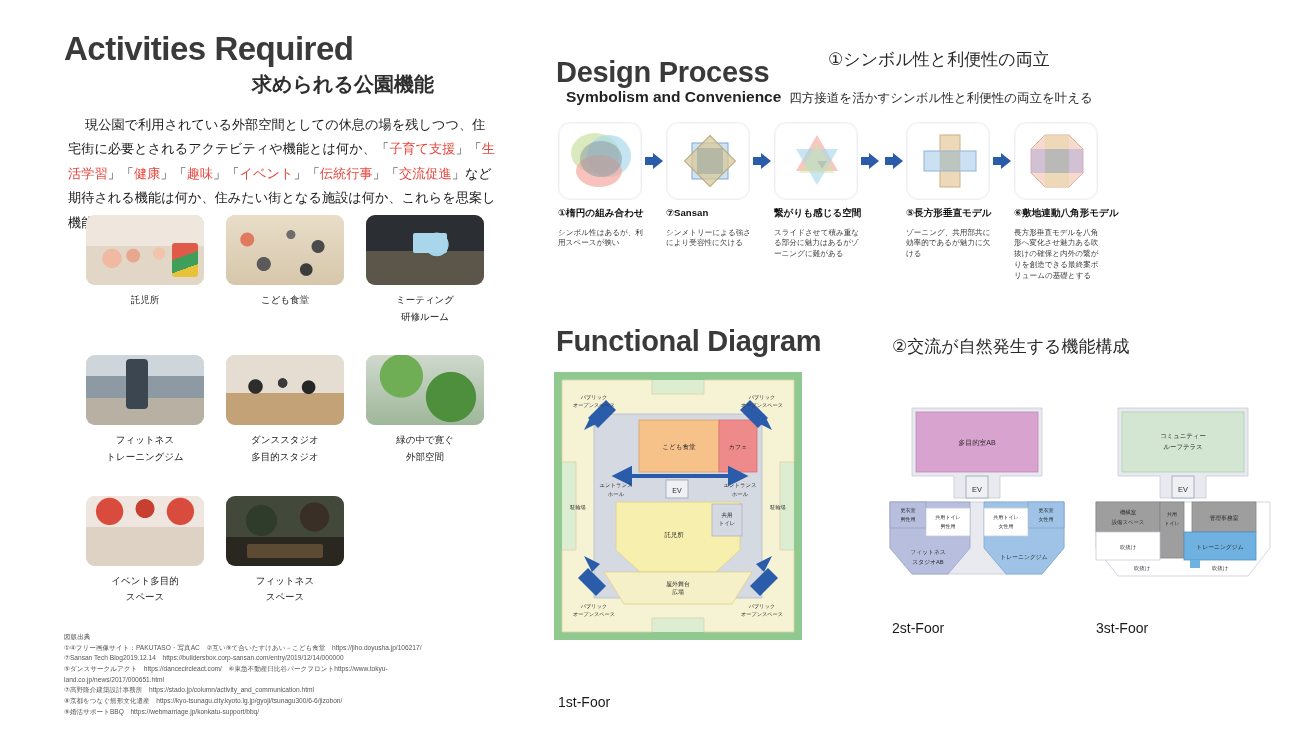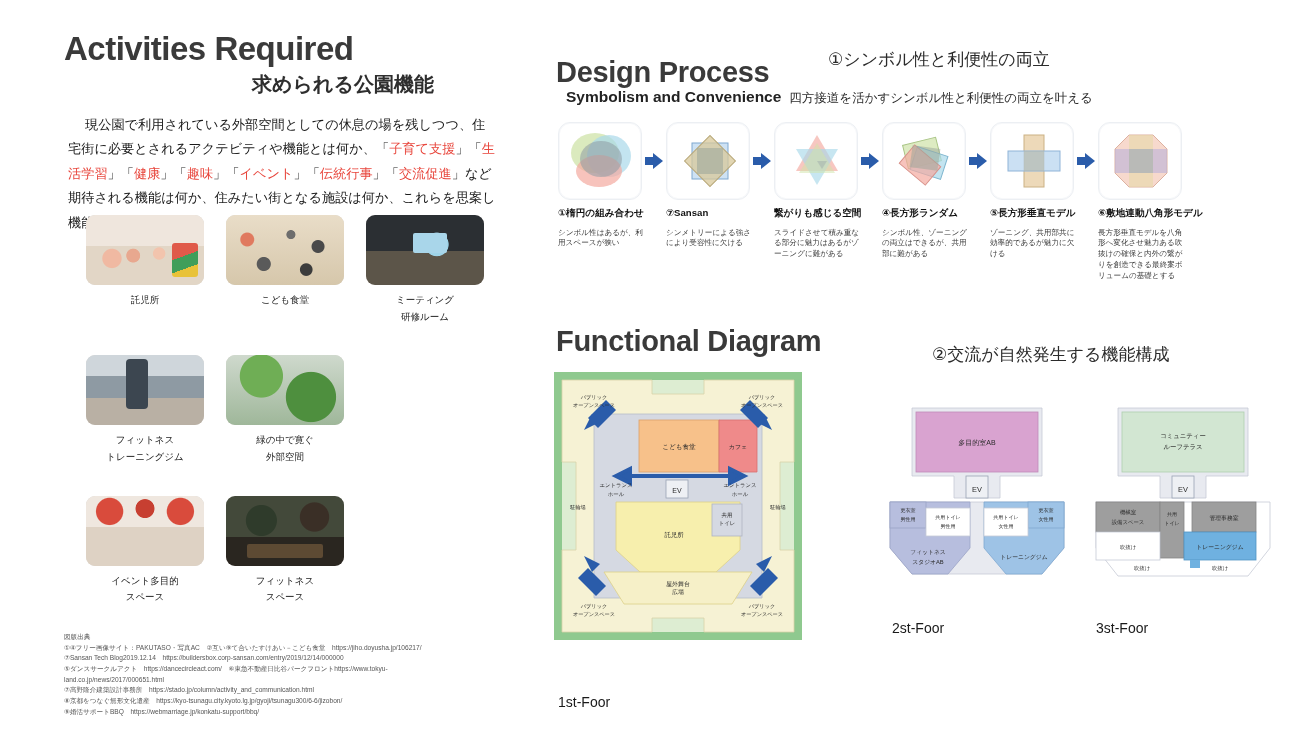--- a/index.html
+++ b/index.html
@@ -105,21 +105,21 @@
   .h2-en {
     position: absolute; font-size: 29px; font-weight: bold; color: #3a3a3a;
     letter-spacing: -0.3px; white-space: nowrap;
   }
   .h2-jp {
     position: absolute; font-size: 17px; color: #2b2b2b; white-space: nowrap;
   }
   .dp-title  { left: 16px; top: 40px; margin-top: 16px; }
   .dp-sub    { left: 288px; top: 48px; }
   .fd-title  { left: 16px; top: 325px; }
-  .fd-sub    { left: 392px; top: 335px; margin-top: 8px; }
+  .fd-sub    { left: 352px; top: 335px; }
 
   .sym-row { position: absolute; left: 26px; top: 88px; white-space: nowrap; }
   .sym-en { font-size: 15.5px; font-weight: bold; color: #222; }
   .sym-jp { font-size: 12.5px; color: #2b2b2b; margin-left: 8px; }
 
   
   .steps { position: absolute; left: 18px; top: 122px; display: flex; align-items: flex-start; }
   .step { width: 84px; position: relative; }
   .step-box {
     width: 84px; height: 78px; border-radius: 12px;
@@ -206,20 +206,29 @@
           <div class="pimg">
               <div class="ph ph4"></div>
             </div>
           <div class="pcap">
               <span>フィットネス</span>
               <span>トレーニングジム</span>
             </div>
         </div>
         <div class="pcell">
           <div class="pimg">
+              <div class="ph ph5"></div>
+            </div>
+          <div class="pcap">
+              <span>ダンススタジオ</span>
+              <span>多目的スタジオ</span>
+            </div>
+        </div>
+        <div class="pcell">
+          <div class="pimg">
               <div class="ph ph6"></div>
             </div>
           <div class="pcap">
               <span>緑の中で寛ぐ</span>
               <span>外部空間</span>
             </div>
         </div>
       </div>
 
       <div class="rowgap1"></div>
@@ -319,32 +328,20 @@
         <div class="step-title">繋がりも感じる空間</div>
         <div class="step-desc">スライドさせて積み重なる部分に魅力はあるがゾーニングに難がある</div>
       </div>
 
       <div class="arrow">
         <svg width="18" height="16" viewBox="0 0 18 16">
             <path d="M0 4 h8 V0 l10 8 -10 8 V12 H0 Z" fill="#2a5caa"></path>
           </svg>
       </div>
 
-      <div class="step">
-        <div class="step-box">
-          <svg width="84" height="78" viewBox="0 0 84 78">
-            <rect x="22" y="18" width="34" height="24" fill="#cfe3a8" fill-opacity="0.7" stroke="#a8c484" transform="rotate(-14 39 30)"></rect>
-            <rect x="30" y="28" width="32" height="24" fill="#a9d8ea" fill-opacity="0.7" stroke="#7fb6cf" transform="rotate(18 46 40)"></rect>
-            <rect x="20" y="30" width="34" height="24" fill="#f3a9a0" fill-opacity="0.7" stroke="#d89189" transform="rotate(40 37 42)"></rect>
-            <rect x="28" y="24" width="28" height="22" fill="#9aa69a" fill-opacity="0.5" transform="rotate(8 42 35)"></rect>
-          </svg>
-        </div>
-        <div class="step-title">④長方形ランダム</div>
-        <div class="step-desc">シンボル性、ゾーニングの両立はできるが、共用部に難がある</div>
-      </div>
 
       <div class="arrow">
         <svg width="18" height="16" viewBox="0 0 18 16">
             <path d="M0 4 h8 V0 l10 8 -10 8 V12 H0 Z" fill="#2a5caa"></path>
           </svg>
       </div>
 
       <div class="step">
         <div class="step-box">
           <svg width="84" height="78" viewBox="0 0 84 78">

